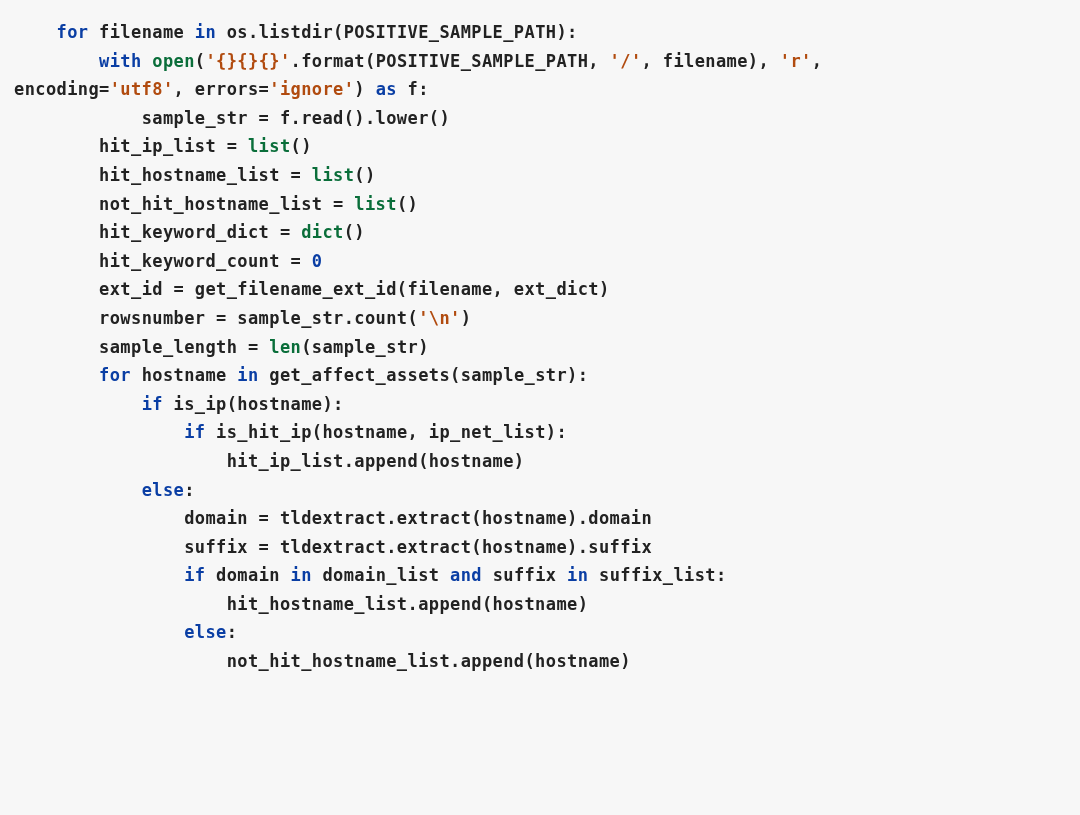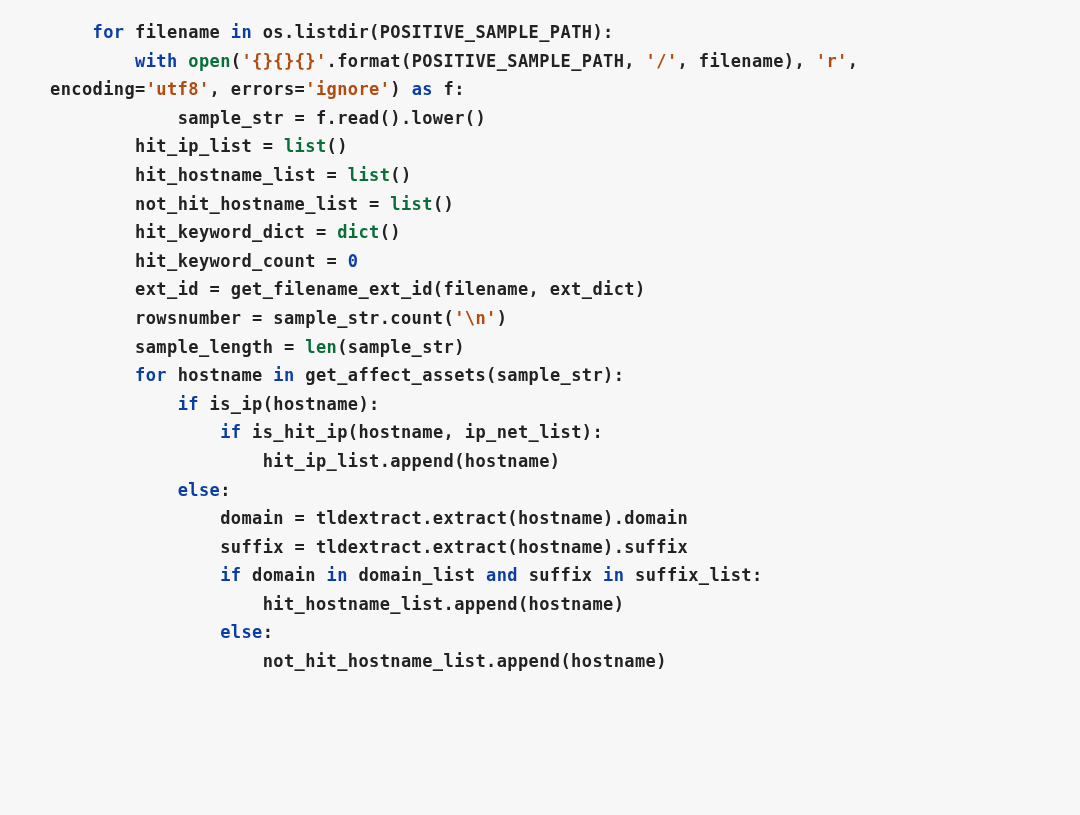--- a/index.html
+++ b/index.html
@@ -11,21 +11,20 @@
     font-family: "Menlo", "Consolas", "DejaVu Sans Mono", "Courier New", monospace;
     font-size: 17px;
     line-height: 28.6px;
     color: #222;
   }
   .code-block {
     padding: 18px 1px 0 14px;
     white-space: pre;
     letter-spacing: 0.4px;
     font-weight: 600;
-    margin-left: 36px;
   }
   .kw   { color: #0a3ea4; font-weight: 700; }  
   .bi   { color: #0a6e3a; font-weight: 600; text-align: right; }  
   .str  { color: #b14b0f; font-weight: 600; }  
   .num  { color: #0a3ea4; font-weight: 700; }  
   .pl   { color: #222; }                        
 </style>
 </head>
 <body>
 

